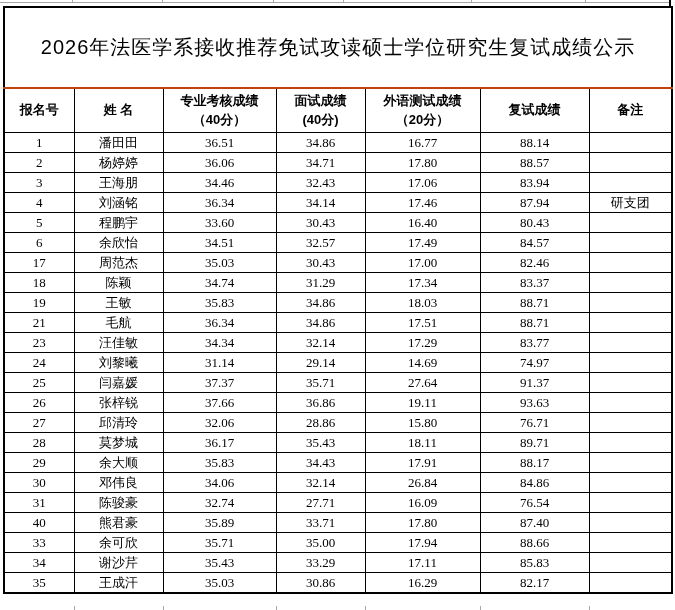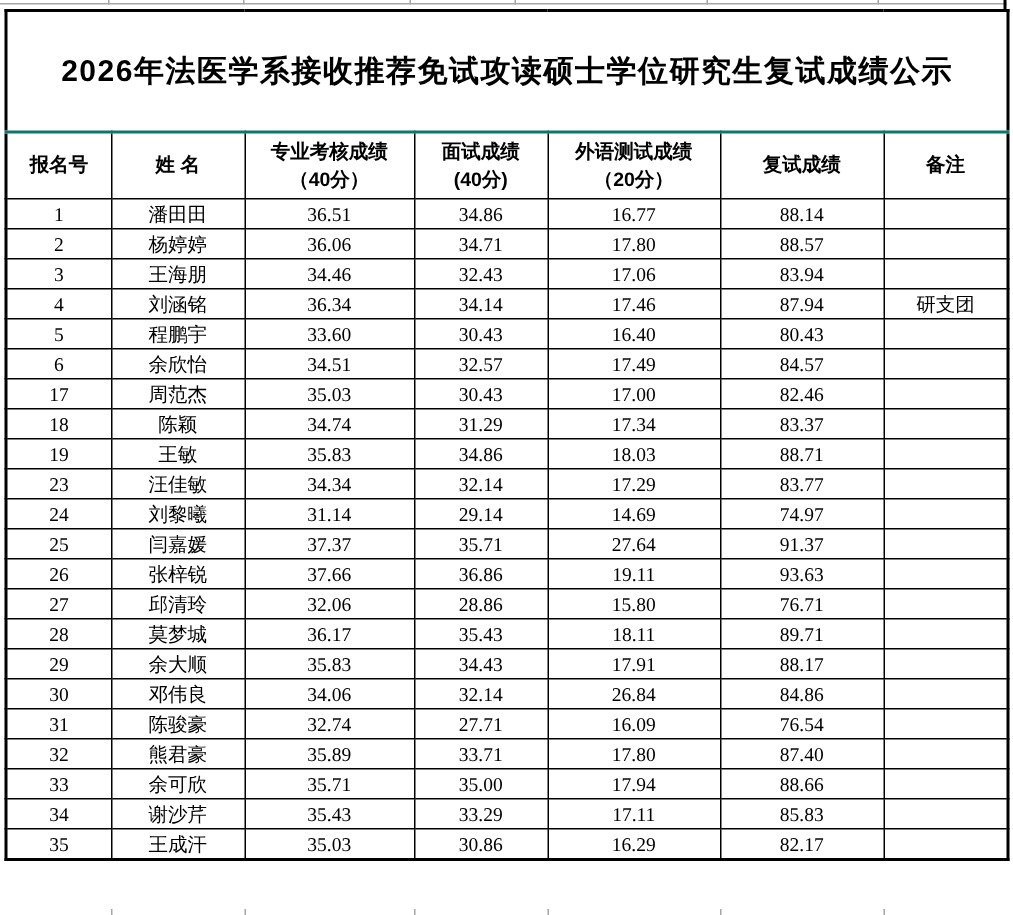--- a/index.html
+++ b/index.html
@@ -37,23 +37,23 @@
     text-align: center;
     vertical-align: middle;
     padding: 0;
     overflow: hidden;
     white-space: nowrap;
   }
   table.sheet { border: 2px solid #000; }
   tr.title-row td {
     height: 79px;
     font-size: 20px;
-    font-weight: bold;
+    font-weight: normal;
     letter-spacing: 1px;
-    border-bottom: 2px solid #0f766e;
+    border-bottom: 2px solid #c2410c;
   }
   tr.header-row th {
     height: 43px;
     font-size: 13px;
     font-weight: bold;
     line-height: 1.45;
   }
   tr.data-row { height: 19px; }
   tr.data-row td { font-size: 13px; line-height: 19px; }
   td.num {
@@ -191,20 +191,29 @@
       <tr class="data-row">
         <td class="num">19</td>
         <td class="cjk">王敏</td>
         <td class="num">35.83</td>
         <td class="num">34.86</td>
         <td class="num">18.03</td>
         <td class="num">88.71</td>
         <td class="cjk"></td>
       </tr>
       <tr class="data-row">
+        <td class="num">21</td>
+        <td class="cjk">毛航</td>
+        <td class="num">36.34</td>
+        <td class="num">34.86</td>
+        <td class="num">17.51</td>
+        <td class="num">88.71</td>
+        <td class="cjk"></td>
+      </tr>
+      <tr class="data-row">
         <td class="num">23</td>
         <td class="cjk">汪佳敏</td>
         <td class="num">34.34</td>
         <td class="num">32.14</td>
         <td class="num">17.29</td>
         <td class="num">83.77</td>
         <td class="cjk"></td>
       </tr>
       <tr class="data-row">
         <td class="num">24</td>
@@ -272,21 +281,21 @@
       <tr class="data-row">
         <td class="num">31</td>
         <td class="cjk">陈骏豪</td>
         <td class="num">32.74</td>
         <td class="num">27.71</td>
         <td class="num">16.09</td>
         <td class="num">76.54</td>
         <td class="cjk"></td>
       </tr>
       <tr class="data-row">
-        <td class="num">32</td>
+        <td class="num">40</td>
         <td class="cjk">熊君豪</td>
         <td class="num">35.89</td>
         <td class="num">33.71</td>
         <td class="num">17.80</td>
         <td class="num">87.40</td>
         <td class="cjk"></td>
       </tr>
       <tr class="data-row">
         <td class="num">33</td>
         <td class="cjk">余可欣</td>

